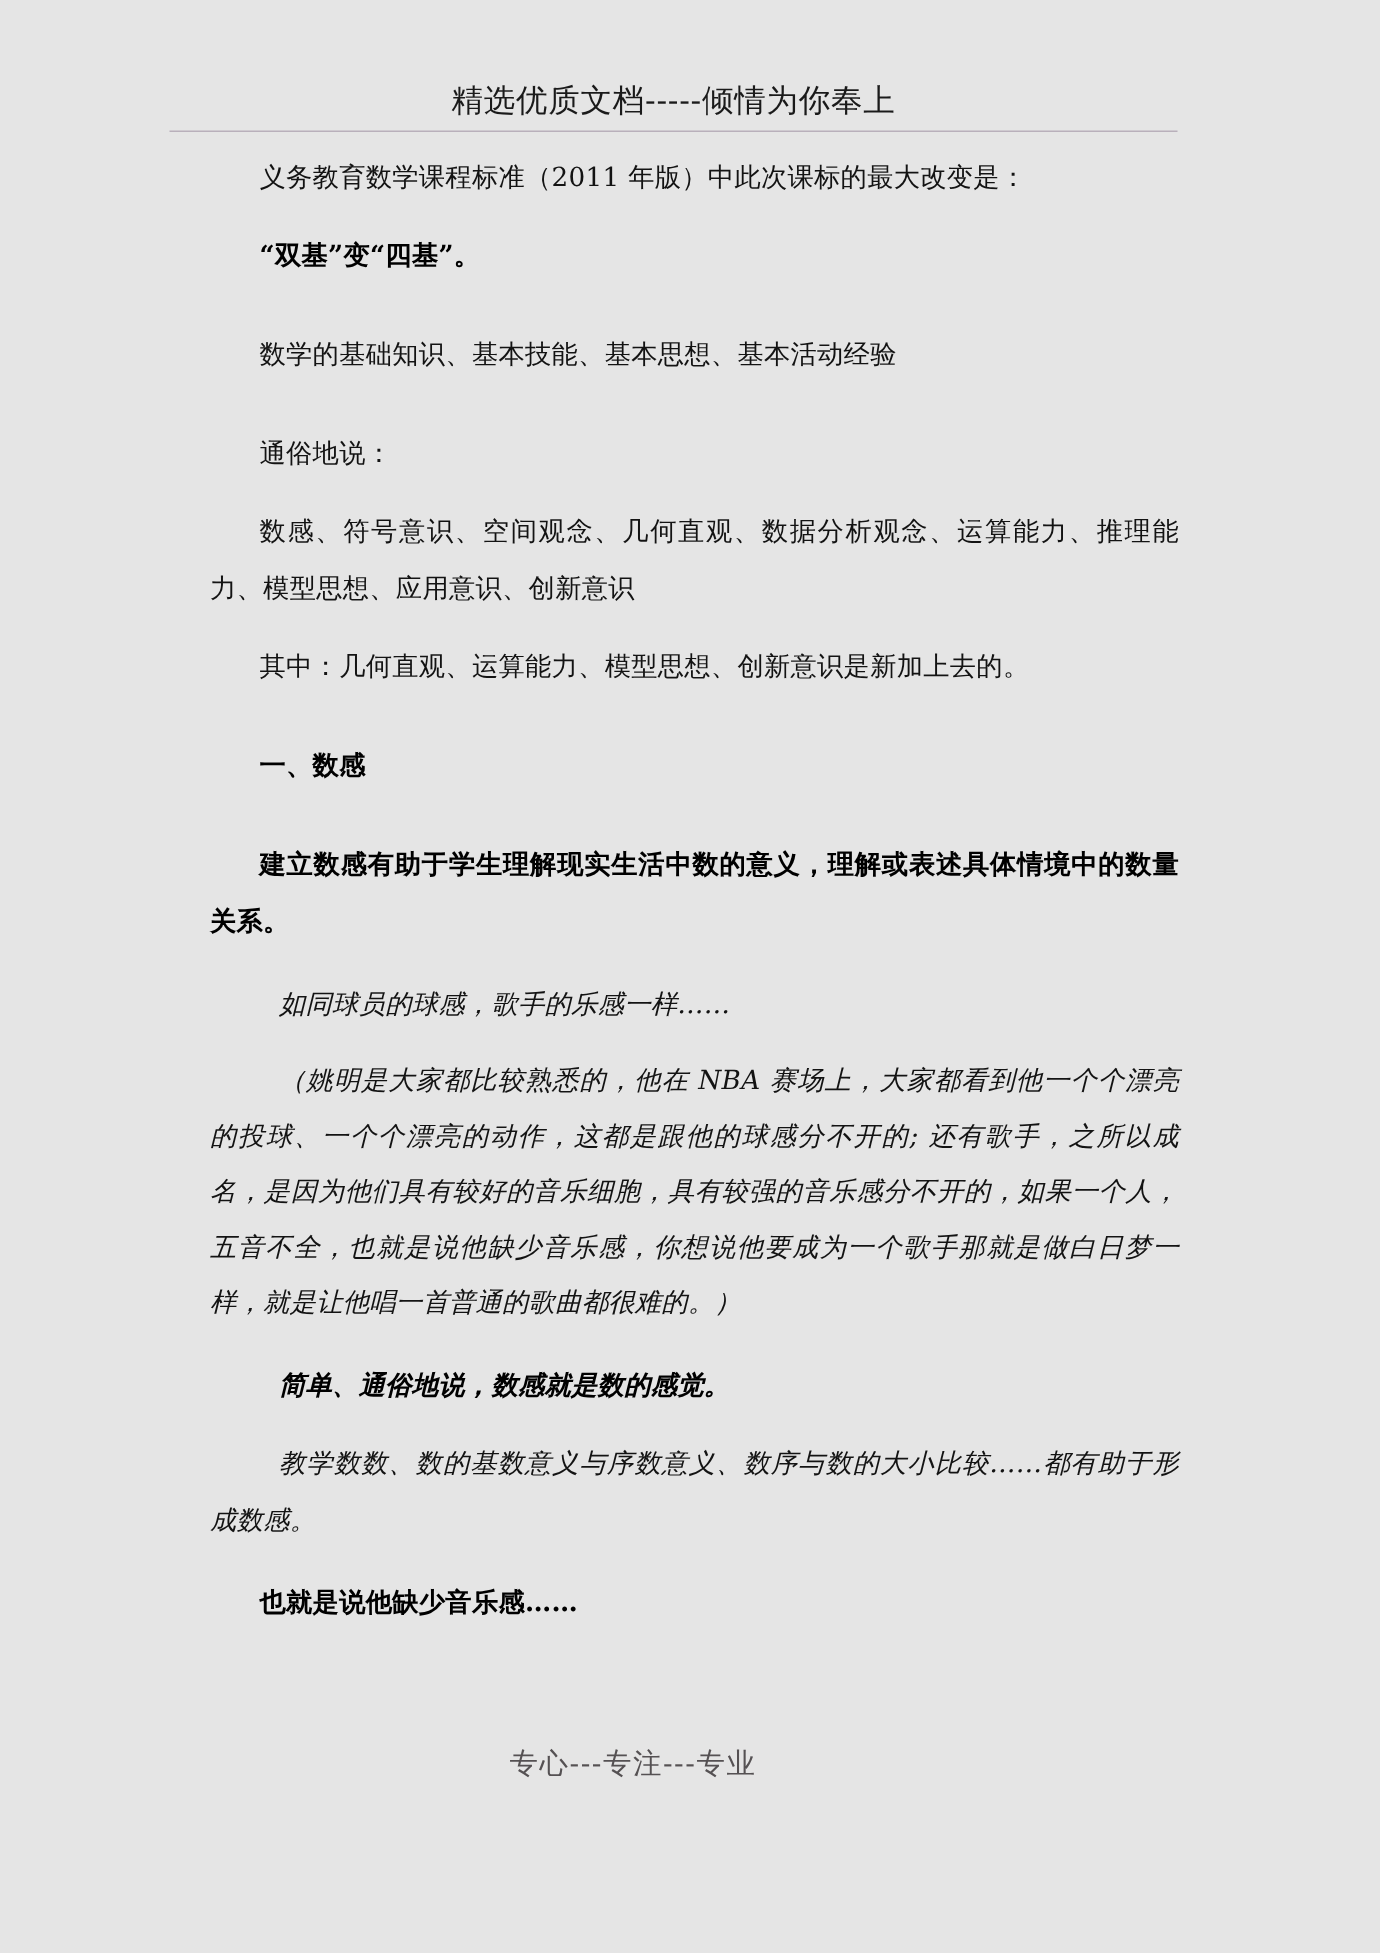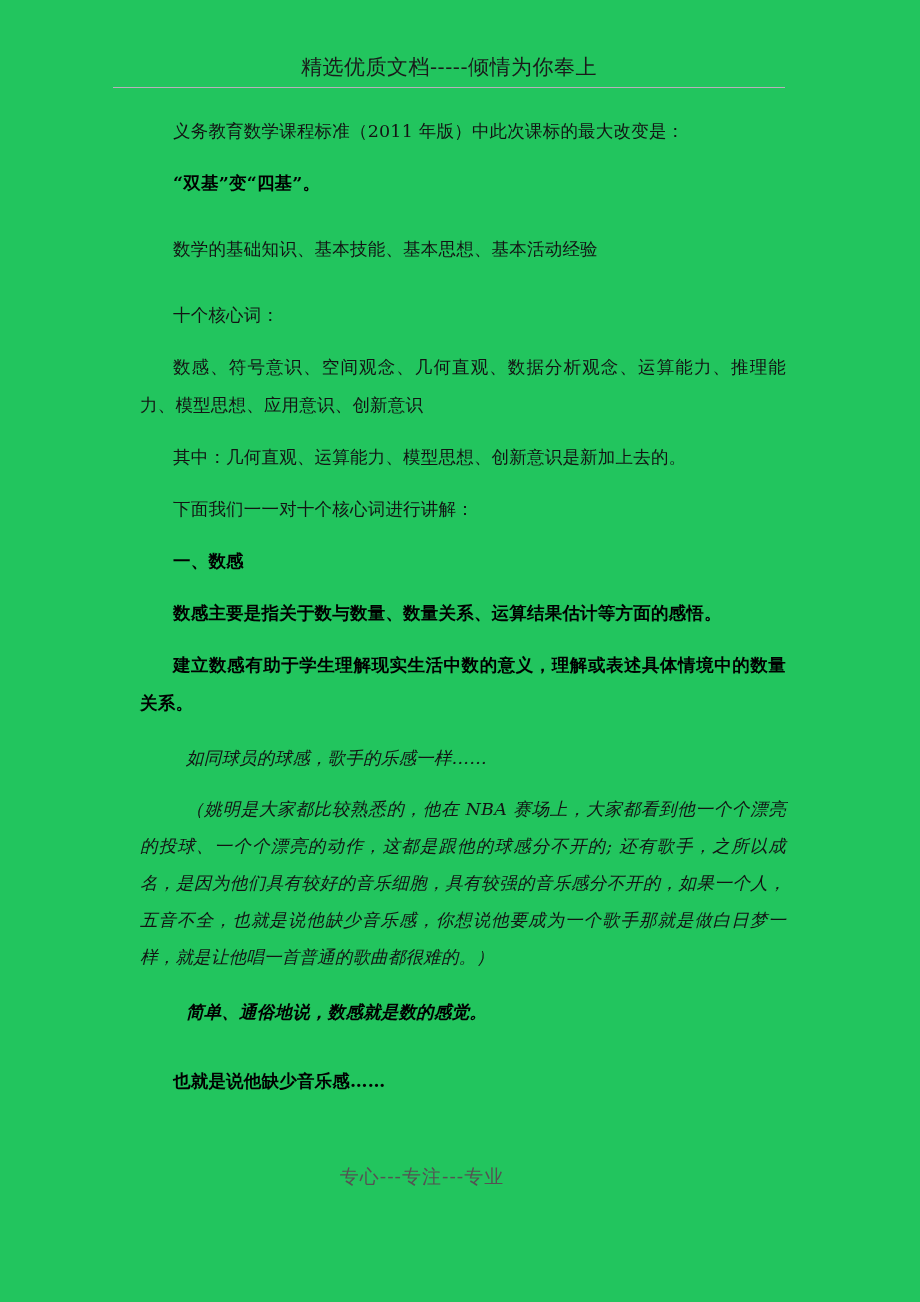--- a/index.html
+++ b/index.html
@@ -9,21 +9,21 @@
   }
   body {
     font-family: "DejaVu Serif", "Liberation Serif", serif;
     color: #000000;
   }
   .page {
     position: relative;
     width: 920px;
     height: 1302px;
     margin: 0 auto;
-    background: #22c55e;
+    background: #e5e5e5;
     overflow: hidden;
     box-sizing: border-box;
   }
 
   
   .header {
     position: absolute;
     left: 113px;
     top: 52px;
     width: 672px;
@@ -41,21 +41,21 @@
     margin-top: 5px;
     height: 0;
     border-top: 1px solid #b9b0bb;
     width: 100%;
   }
 
   
   .content {
     position: absolute;
     left: 140px;
-    top: 112px;
+    top: 100px;
     width: 646px;
   }
   .para {
     font-size: 17.5px;
     line-height: 38px;
     margin: 0;
     text-align: justify;
     text-justify: inter-ideograph;
     color: #131313;
     letter-spacing: 0.2px;
@@ -107,50 +107,49 @@
     <p class="para indent bold">“双基”变“四基”。</p>
     <div class="gap-s"></div>
 
     <div class="gap-s"></div>
 
     <p class="para indent">数学的基础知识、基本技能、基本思想、基本活动经验</p>
     <div class="gap-s"></div>
 
     <div class="gap-s"></div>
 
-    <p class="para indent">十个核心词：</p>
+    <p class="para indent">通俗地说：</p>
     <div class="gap-s"></div>
 
     <p class="para indent">数感、符号意识、空间观念、几何直观、数据分析观念、运算能力、推理能力、模型思想、应用意识、创新意识</p>
     <div class="gap-s"></div>
 
     <p class="para indent">其中：几何直观、运算能力、模型思想、创新意识是新加上去的。</p>
     <div class="gap-s"></div>
 
-    <p class="para indent">下面我们一一对十个核心词进行讲解：</p>
     <div class="gap-s"></div>
 
     <p class="para indent bold">一、数感</p>
     <div class="gap-s"></div>
 
-    <p class="para indent bold">数感主要是指关于数与数量、数量关系、运算结果估计等方面的感悟。</p>
     <div class="gap-s"></div>
 
     <p class="para indent bold">建立数感有助于学生理解现实生活中数的意义，理解或表述具体情境中的数量关系。</p>
     <div class="gap-m"></div>
 
     <p class="para indent2">如同球员的球感，歌手的乐感一样……</p>
     <div class="gap-s"></div>
 
     <p class="para indent2 tight">（姚明是大家都比较熟悉的，他在 NBA 赛场上，大家都看到他一个个漂亮的投球、一个个漂亮的动作，这都是跟他的球感分不开的; 还有歌手，之所以成名，是因为他们具有较好的音乐细胞，具有较强的音乐感分不开的，如果一个人，五音不全，也就是说他缺少音乐感，你想说他要成为一个歌手那就是做白日梦一样，就是让他唱一首普通的歌曲都很难的。）</p>
     <div class="gap-m"></div>
 
     <p class="para indent2 bold">简单、通俗地说，数感就是数的感觉。</p>
     <div class="gap-s"></div>
 
+    <p class="para indent2">教学数数、数的基数意义与序数意义、数序与数的大小比较……都有助于形成数感。</p>
     <div class="gap-m"></div>
 
     <p class="para indent bold">也就是说他缺少音乐感……</p>
 
   </div>
 
   <div class="footer">
     <span class="footer-text">专心---专注---专业</span>
   </div>
 

